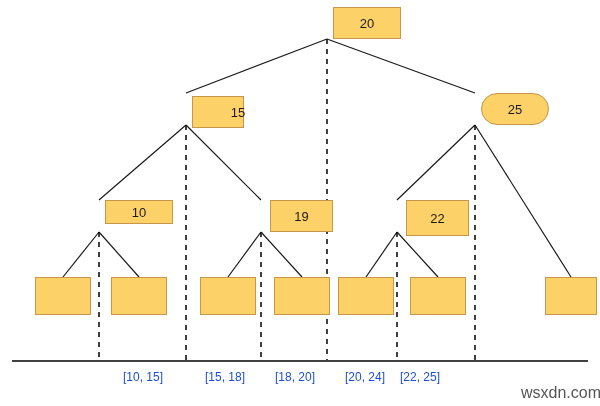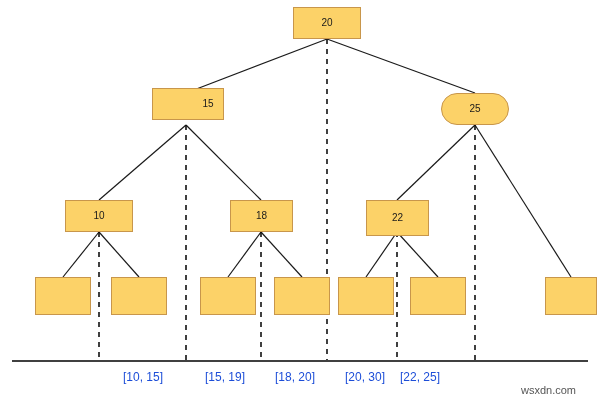--- a/index.html
+++ b/index.html
@@ -26,41 +26,42 @@
   }
   .node-box {
     position: absolute;
     background: #FCD268;
     border: 1px solid #C8964B;
     box-sizing: border-box;
     display: flex;
     align-items: center;
     justify-content: center;
     color: #1a1a1a;
-    font-size: 10px;
+    font-size: 13px;
     font-family: "Liberation Sans", sans-serif;
     line-height: 1;
+    margin-left: 40px;
   }
   .leaf-box {
     position: absolute;
     background: #FCD268;
     border: 1px solid #C8964B;
     box-sizing: border-box;
   }
   .interval-label {
     position: absolute;
     font-size: 12px;
     color: #1d4ed8;
     font-family: "Liberation Sans", sans-serif;
     white-space: nowrap;
     text-align: center;
   }
   .watermark {
     position: absolute;
-    font-size: 11px;
+    font-size: 16px;
     color: #555555;
     font-family: "Liberation Sans", sans-serif;
     white-space: nowrap;
   }
 </style>
 </head>
 <body>
 
 <div id="canvas">
 
@@ -89,48 +90,48 @@
       </g>
     <g id="axis-layer">
         <line x1="12" y1="361" x2="588" y2="361" stroke="#000000" stroke-width="1.6"></line>
       </g>
   </svg>
 
   <div id="node-layer">
       <div class="node-box" style="left: 293px; top: 7px; width: 68px; height: 32px;">
         <span>20</span>
       </div>
-      <div class="node-box" style="left: 152px; top: 88px; width: 72px; height: 32px; padding-left: 40px;">
+      <div class="node-box" style="left: 152px; top: 96px; width: 52px; height: 32px; padding-left: 40px;">
         <span>15</span>
       </div>
       <div class="node-box" style="left: 441px; top: 93px; width: 68px; height: 32px; border-radius: 16px;">
         <span>25</span>
       </div>
-      <div class="node-box" style="left: 65px; top: 200px; width: 68px; height: 32px;">
+      <div class="node-box" style="left: 65px; top: 200px; width: 68px; height: 24px;">
         <span>10</span>
       </div>
       <div class="node-box" style="left: 230px; top: 200px; width: 63px; height: 32px;">
-        <span>18</span>
+        <span>19</span>
       </div>
       <div class="node-box" style="left: 366px; top: 200px; width: 63px; height: 36px;">
         <span>22</span>
       </div>
     </div>
   <div id="leaf-layer">
       <div class="leaf-box" style="left: 35px; top: 277px; width: 56px; height: 38px;"></div>
       <div class="leaf-box" style="left: 111px; top: 277px; width: 56px; height: 38px;"></div>
       <div class="leaf-box" style="left: 200px; top: 277px; width: 56px; height: 38px;"></div>
       <div class="leaf-box" style="left: 274px; top: 277px; width: 56px; height: 38px;"></div>
       <div class="leaf-box" style="left: 338px; top: 277px; width: 56px; height: 38px;"></div>
       <div class="leaf-box" style="left: 410px; top: 277px; width: 56px; height: 38px;"></div>
       <div class="leaf-box" style="left: 545px; top: 277px; width: 52px; height: 38px;"></div>
     </div>
   <div id="label-layer">
       <div class="interval-label" style="left: 103px; top: 370px; width: 80px;">[10, 15]</div>
-      <div class="interval-label" style="left: 185px; top: 370px; width: 80px;">[15, 19]</div>
+      <div class="interval-label" style="left: 185px; top: 370px; width: 80px;">[15, 18]</div>
       <div class="interval-label" style="left: 255px; top: 370px; width: 80px; text-align: center;">[18, 20]</div>
-      <div class="interval-label" style="left: 325px; top: 370px; width: 80px;">[20, 30]</div>
+      <div class="interval-label" style="left: 325px; top: 370px; width: 80px;">[20, 24]</div>
       <div class="interval-label" style="left: 380px; top: 370px; width: 80px;">[22, 25]</div>
     </div>
 
   <div class="watermark" style="left: 521px; top: 384px;">wsxdn.com</div>
 
 </div>
 
 </body></html>

